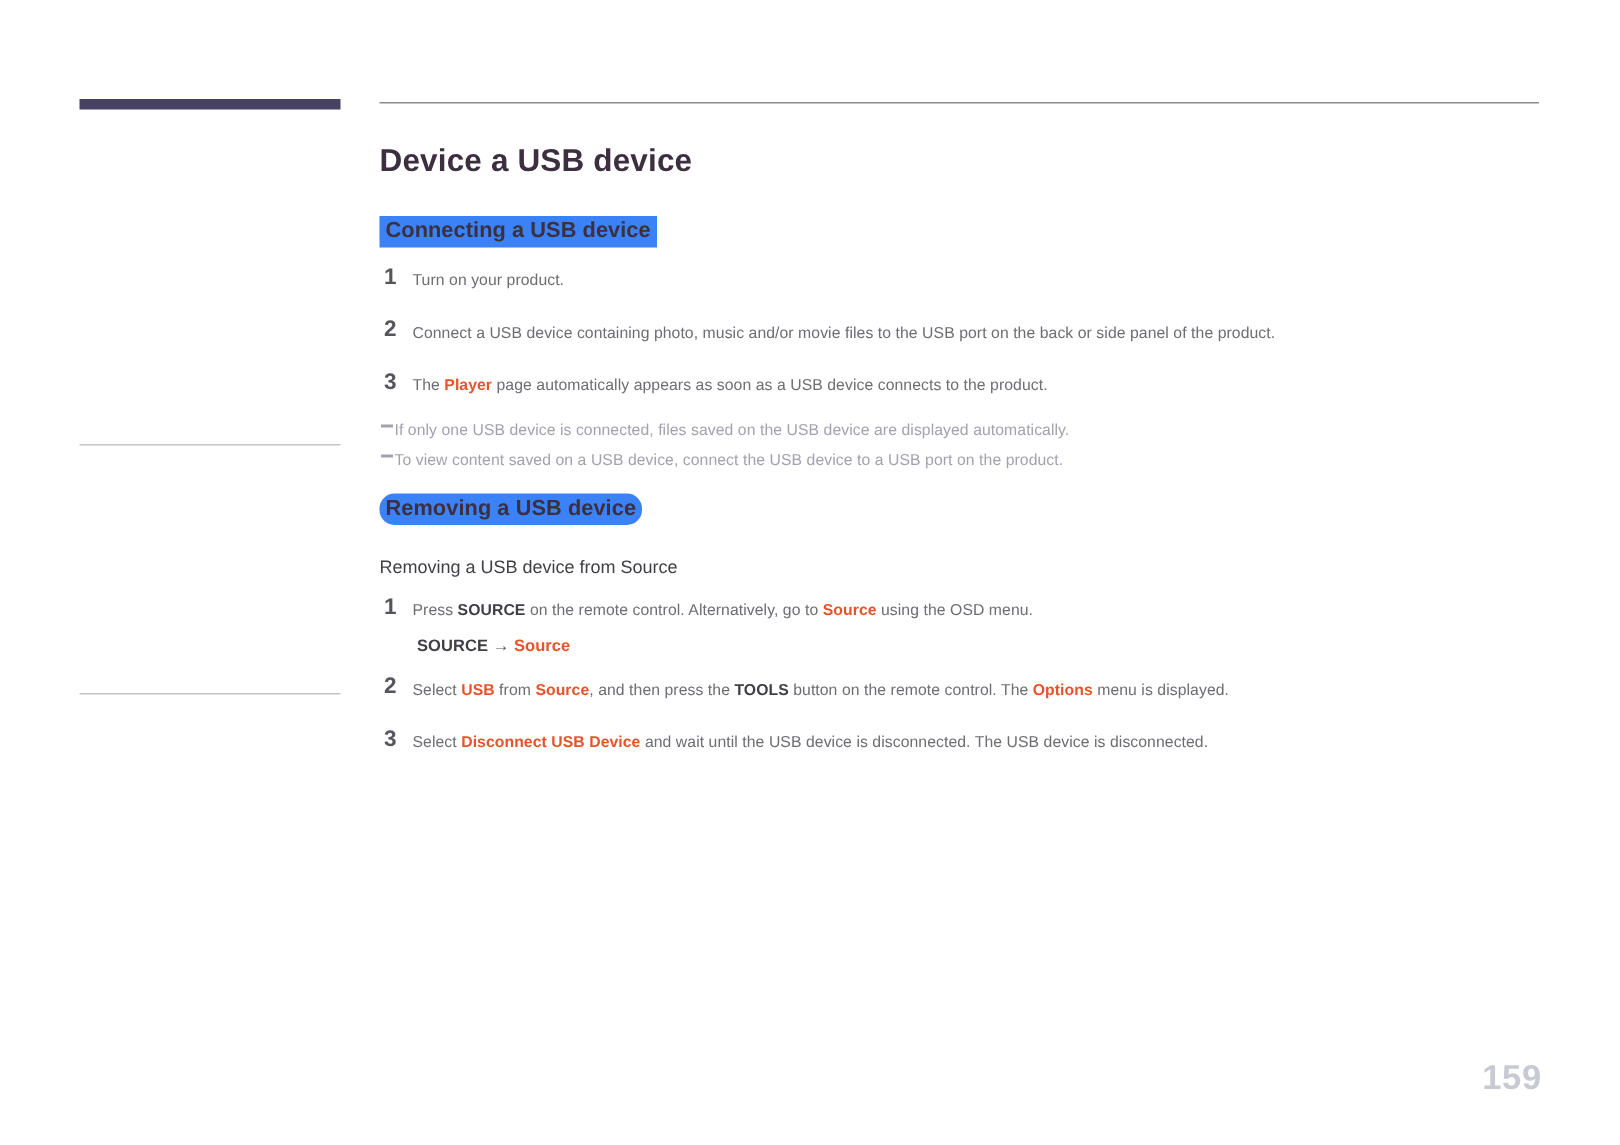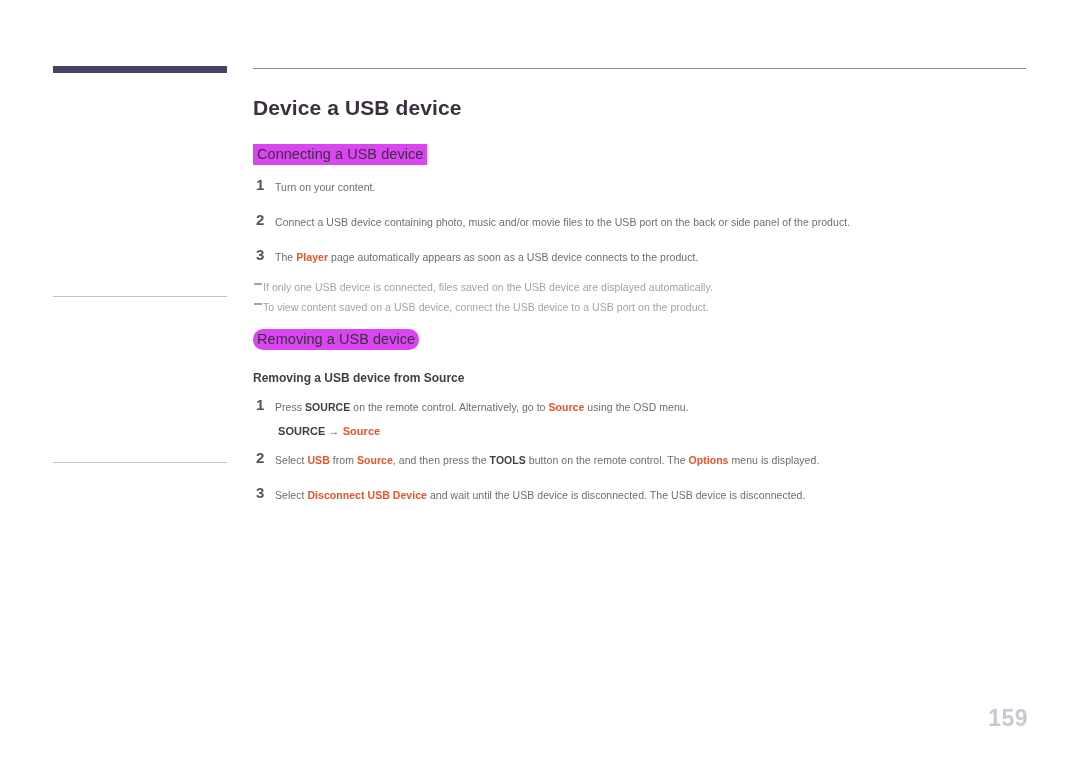--- a/index.html
+++ b/index.html
@@ -78,35 +78,35 @@
     font-size: 21px;
     font-weight: bold;
     color: #3c2f3f;
     letter-spacing: 0.1px;
   }
 
   .hl-heading {
     position: absolute;
     left: 0;
     font-size: 14.5px;
-    font-weight: normal;
+    font-weight: bold;
     color: #3c2f3f;
-    background: #d946ef;
+    background: #3b82f6;
     padding: 2px 4px 3px 4px;
     letter-spacing: 0.05px;
   }
   .hl-connecting { top: 144px; }
   .hl-removing  { top: 329px; border-radius: 10px; }
 
   .sub-heading {
     position: absolute;
     left: 0;
     top: 371px;
     font-size: 12px;
-    font-weight: bold;
+    font-weight: normal;
     color: #3f3f45;
   }
 
   
   .step {
     position: absolute;
     left: 0;
     display: flex;
     align-items: flex-start;
   }
@@ -207,21 +207,21 @@
   <div class="note-rule note-2-rule"></div>
 
   <div class="content">
 
     <div class="page-title">Device a USB device</div>
 
     <div class="hl-heading hl-connecting">Connecting a USB device</div>
 
     <div class="step s1-1">
       <div class="step-num">1</div>
-      <div class="step-text">Turn on your content.</div>
+      <div class="step-text">Turn on your product.</div>
     </div>
 
     <div class="step s1-2">
       <div class="step-num">2</div>
       <div class="step-text">Connect a USB device containing photo, music and/or movie files to the USB port on the back or side panel of the product.</div>
     </div>
 
     <div class="step s1-3">
       <div class="step-num">3</div>
       <div class="step-text">The <span class="accent">Player</span> page automatically appears as soon as a USB device connects to the product.</div>

